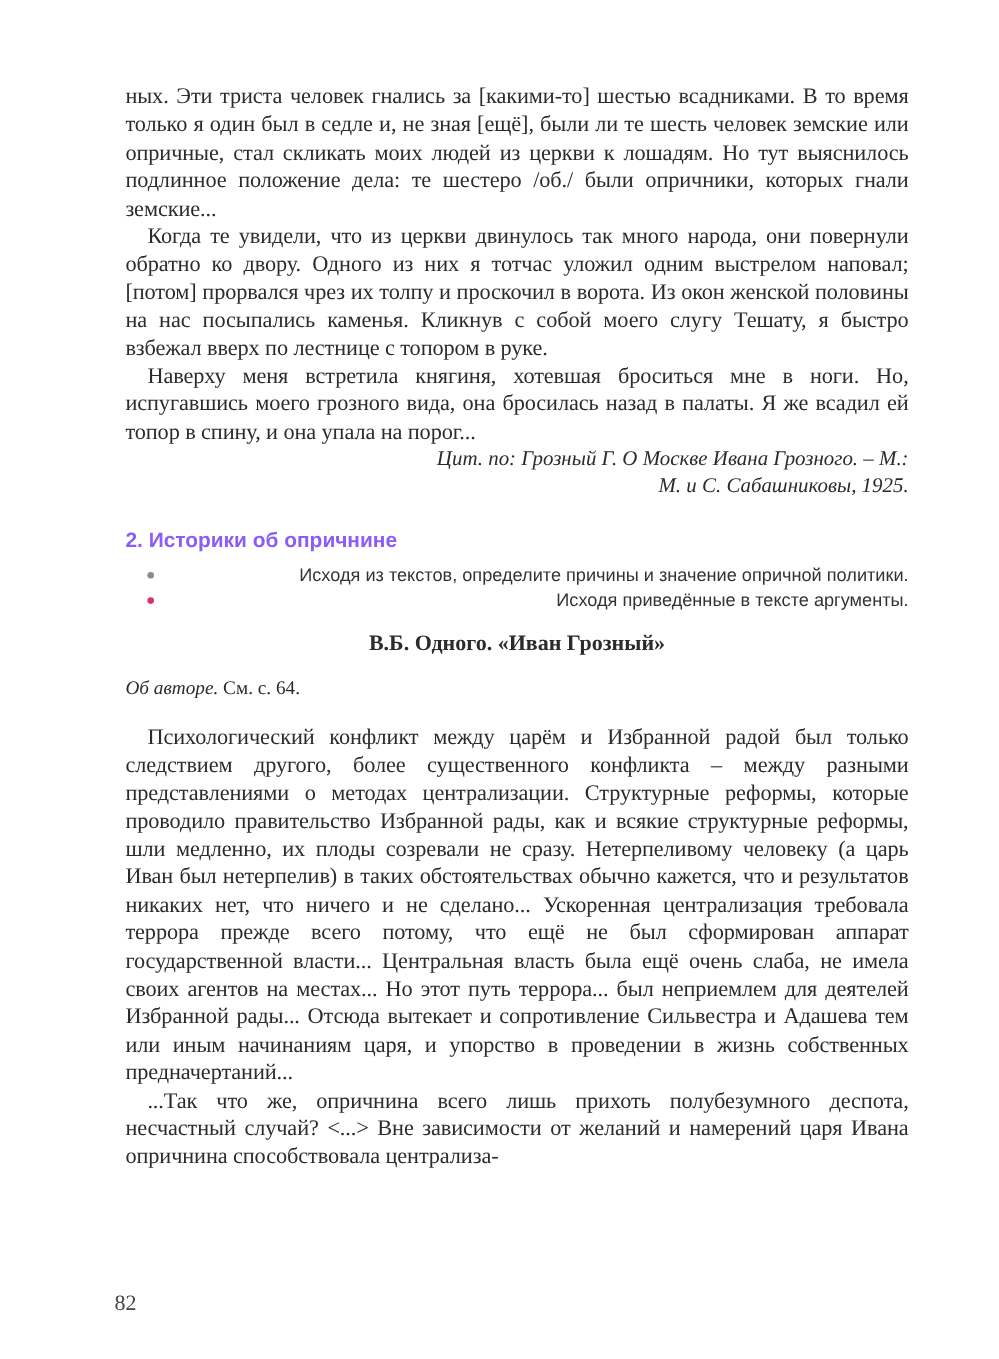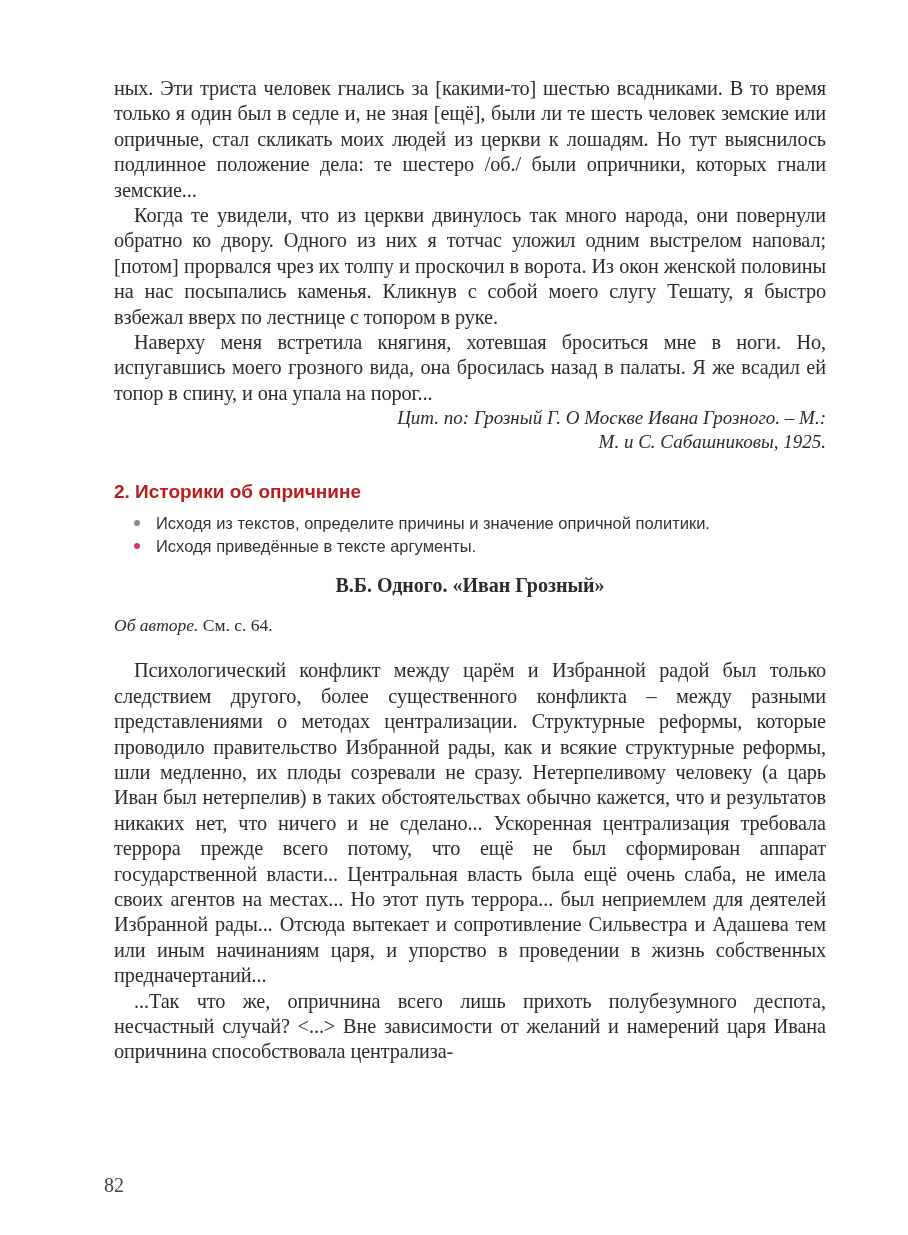--- a/index.html
+++ b/index.html
@@ -10,23 +10,23 @@
       font-size: 20.3px; line-height: 25.4px; margin: 0;
       text-align: justify; text-align-last: left; letter-spacing: -0.1px;
     }
     .para.indent { text-indent: 20px; }
     .cite {
       font-family: "Liberation Serif", serif; font-style: italic;
       font-size: 19px; line-height: 24px; text-align: right; margin: 0;
     }
     .heading {
       font-family: "Liberation Sans", sans-serif; font-weight: bold;
-      font-size: 19px; color: #b91c1c; margin: 26px 0 0 0; line-height: 24px;
+      font-size: 19px; color: #8b5cf6; margin: 26px 0 0 0; line-height: 24px;
     }
-    .tasks { list-style: none; margin: 8px 0 0 0; padding: 0 0 0 18px; }
+    .tasks { list-style: none; margin: 8px 0 0 0; padding: 0 0 0 18px; text-align: right; }
     .tasks li {
       font-family: "Liberation Sans", sans-serif; font-size: 16.5px; line-height: 23px;
       position: relative; padding-left: 24px; color: #333;
     }
     .bullet { position: absolute; left: 2px; top: 8px; width: 6px; height: 6px; border-radius: 50%; }
     .doc-title {
       font-family: "Liberation Serif", serif; font-weight: bold; font-size: 20px;
       text-align: center; margin: 14px 0 0 0; line-height: 26px;
     }
     .about {

